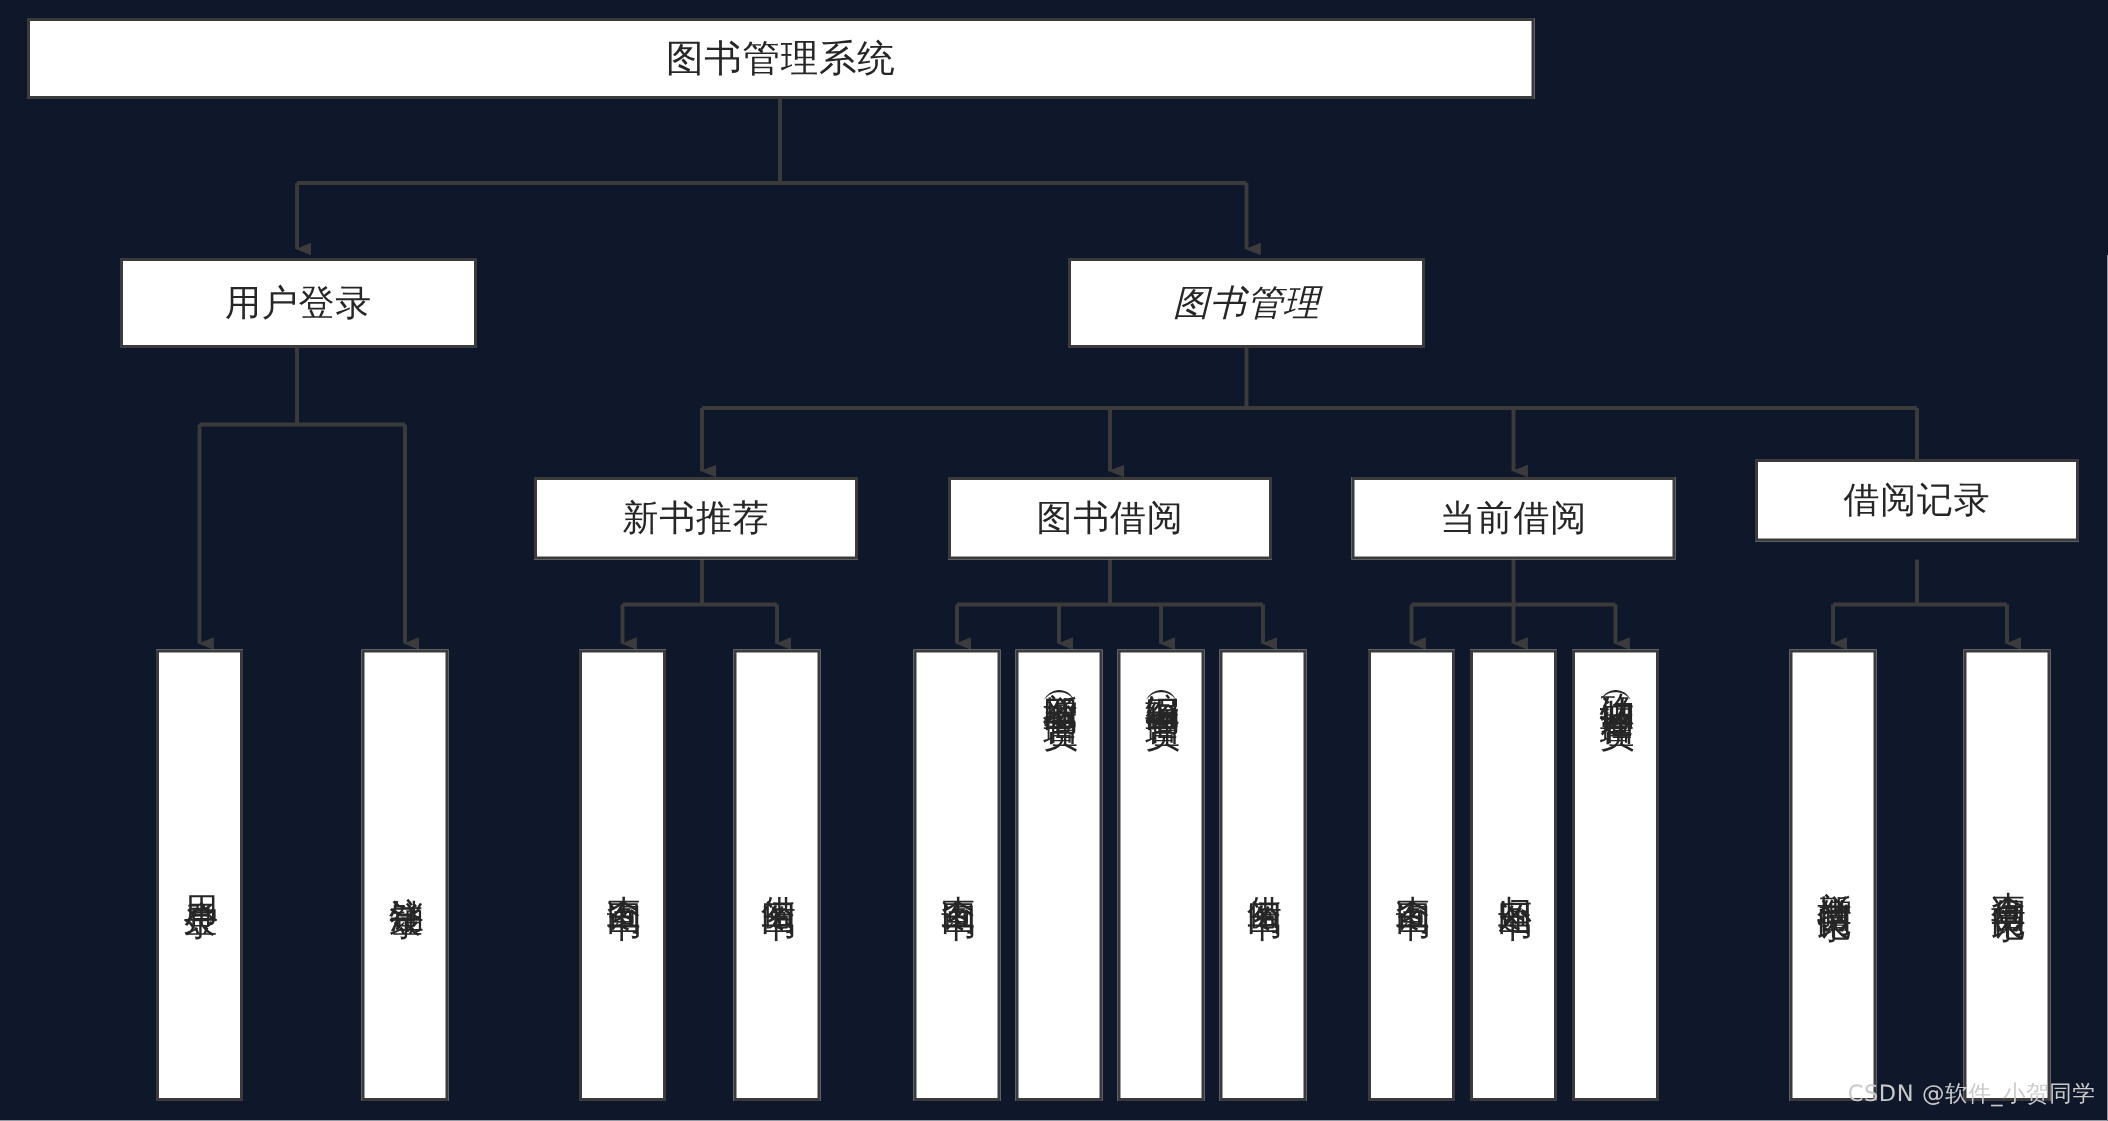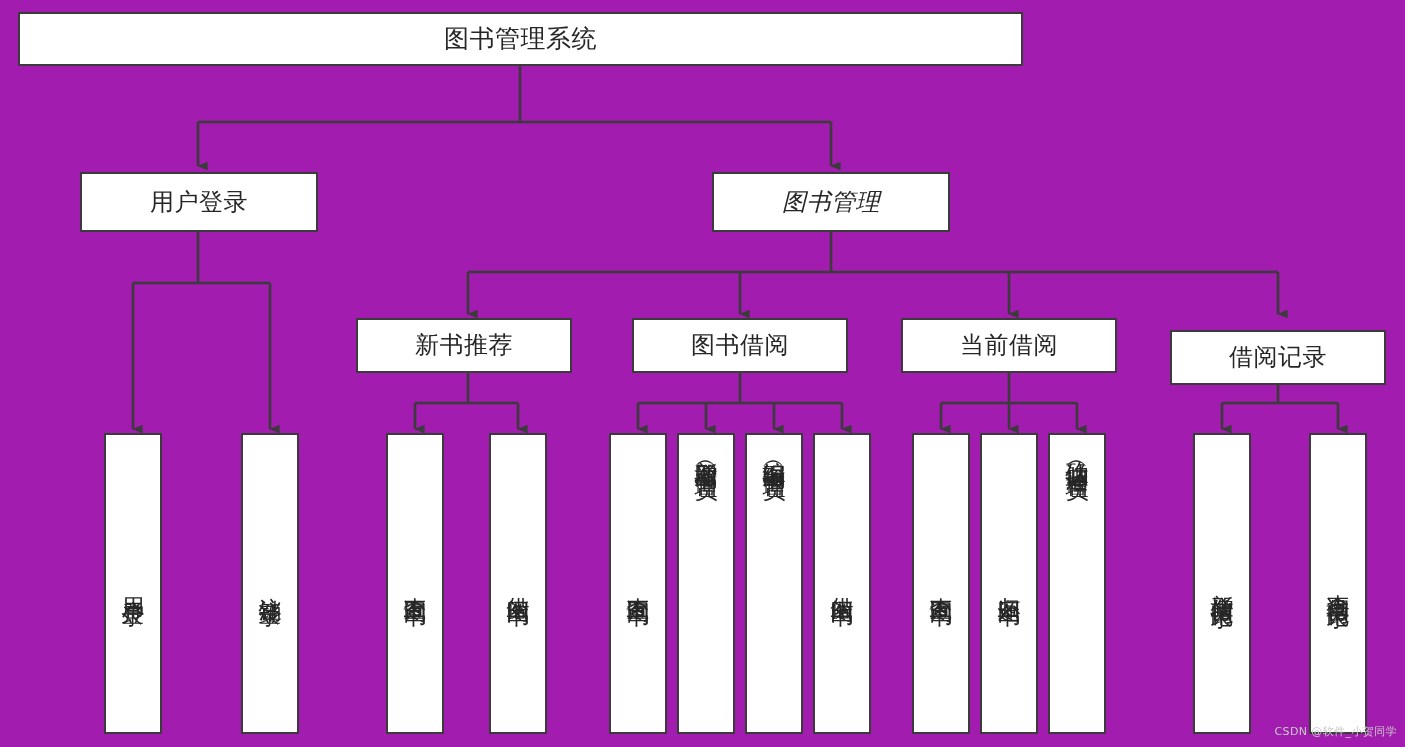--- a/index.html
+++ b/index.html
@@ -8,21 +8,21 @@
     padding: 0;
     background: #ffffff;
   }
   body {
     font-family: "DejaVu Sans", "Liberation Sans", sans-serif;
   }
   #diagram-root {
     position: relative;
     width: 1405px;
     height: 747px;
-    background: #a21caf;
+    background: #0f172a;
     overflow: hidden;
   }
   #edges-layer {
     position: absolute;
     left: 0;
     top: 0;
     width: 1405px;
     height: 747px;
     pointer-events: none;
   }
@@ -66,21 +66,21 @@
     text-align: left;
   }
   .node.vert.centered {
     align-items: center;
     padding-top: 0;
   }
   #watermark {
     position: absolute;
     right: 8px;
     bottom: 8px;
-    font-size: 11px;
+    font-size: 15px;
     color: #c9c9c9;
     z-index: 5;
     white-space: nowrap;
     letter-spacing: 0.4px;
   }
 </style>
 </head>
 <body>
 
 <div id="diagram-root">
@@ -152,21 +152,21 @@
   </div>
 
   <div class="node horiz" style="left:632px; top:318px; width:216px; height:55px;">
     <span class="node-label">图书借阅</span>
   </div>
 
   <div class="node horiz" style="left:901px; top:318px; width:216px; height:55px;">
     <span class="node-label">当前借阅</span>
   </div>
 
-  <div class="node horiz" style="left:1170px; top:330px; width:216px; height:55px;">
+  <div class="node horiz" style="left:1170px; top:306px; width:216px; height:55px;">
     <span class="node-label">借阅记录</span>
   </div>
 
   <div class="node vert centered" style="left:104px; top:433px; width:58px; height:301px;">
     <span class="node-label">用户登录</span>
   </div>
 
   <div class="node vert centered" style="left:241px; top:433px; width:58px; height:301px;">
     <span class="node-label">注销登录</span>
   </div>

